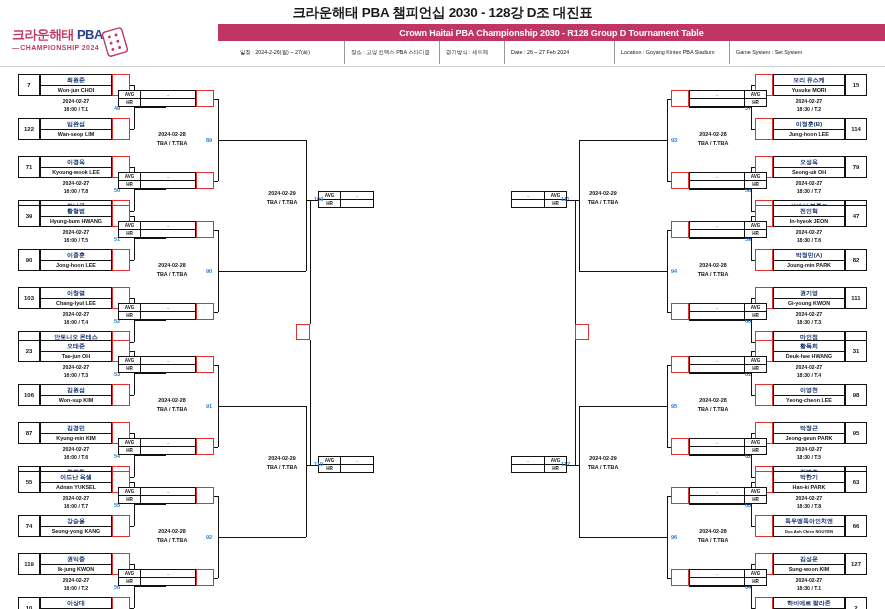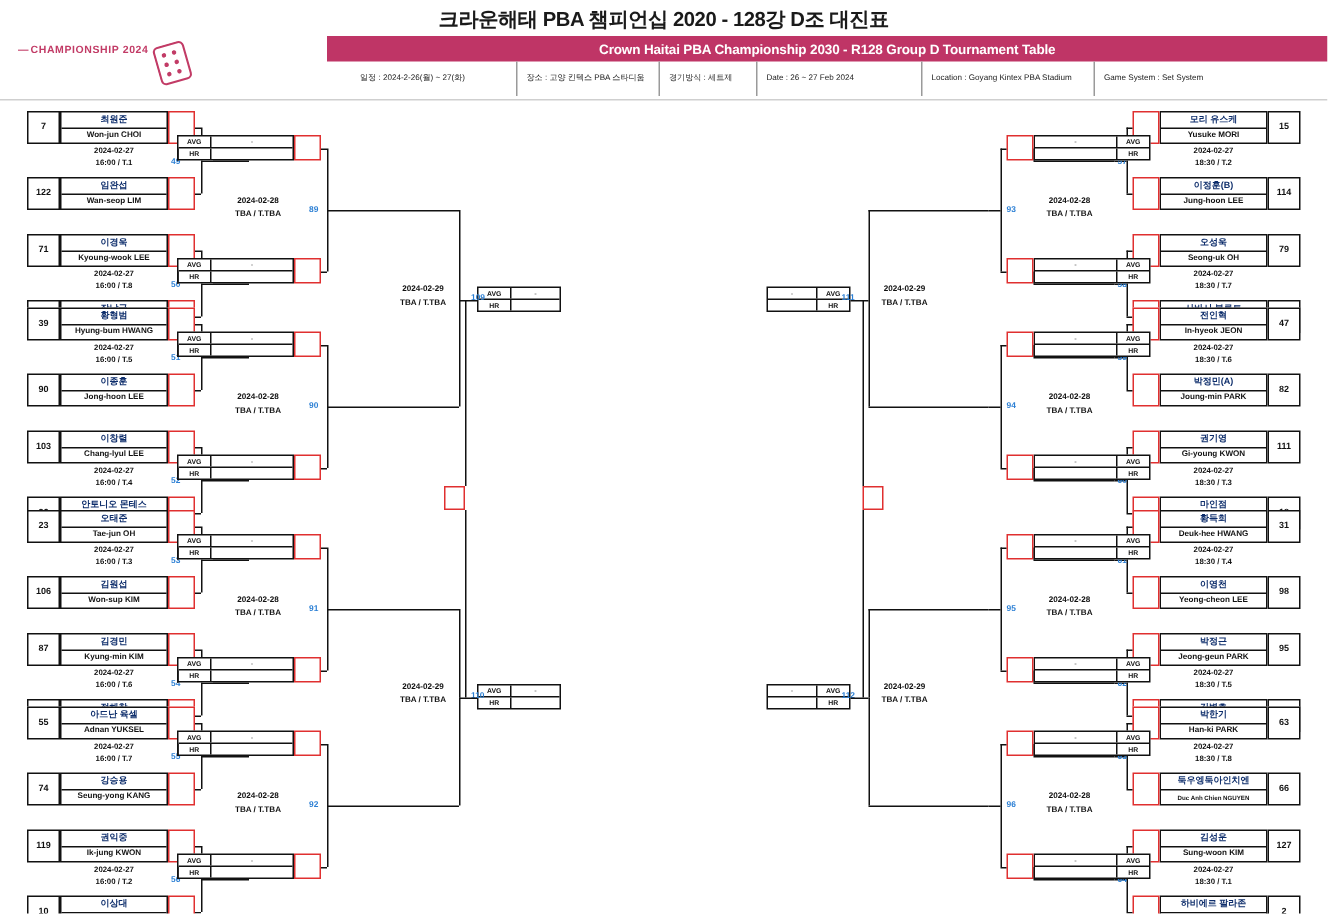--- a/index.html
+++ b/index.html
@@ -135,27 +135,31 @@
   .scorebox.rtl .val{ order:1; }
 
   .bigmeta{
     position:absolute; text-align:center; font-size:5.4px;
     font-weight:bold; color:#111; line-height:9px; white-space:nowrap;
   }
 </style>
 </head>
 <body>
 
-<div class="page-title">크라운해태 PBA 챔피언십 2020 - 128강 D조 대진표</div>
+<div class="page-title">크라운해태 PBA 챔피언십 2030 - 128강 D조 대진표</div>
 
 <div class="pink-band">
   <span>Crown Haitai PBA Championship 2030 - R128 Group D Tournament Table</span>
 </div>
 
 <div class="logo-wrap">
+  <div class="logo-kr">
+    <span>크라운해태</span>
+    <span class="pba">PBA</span>
+  </div>
   <div class="logo-sub">
     <span class="dash">—</span>&nbsp;<span>CHAMPIONSHIP 2024</span>
   </div>
   <div class="logo-card">
     <svg width="26" height="28" viewBox="0 0 26 28">
       <rect x="1" y="1" width="20" height="25" rx="3" fill="#ffffff" stroke="#c23b66" stroke-width="1.4"></rect>
       <circle cx="7" cy="7" r="1.5" fill="#c23b66"></circle>
       <circle cx="14" cy="7" r="1.5" fill="#c23b66"></circle>
       <circle cx="7" cy="13.5" r="1.5" fill="#c23b66"></circle>
       <circle cx="14" cy="13.5" r="1.5" fill="#c23b66"></circle>

